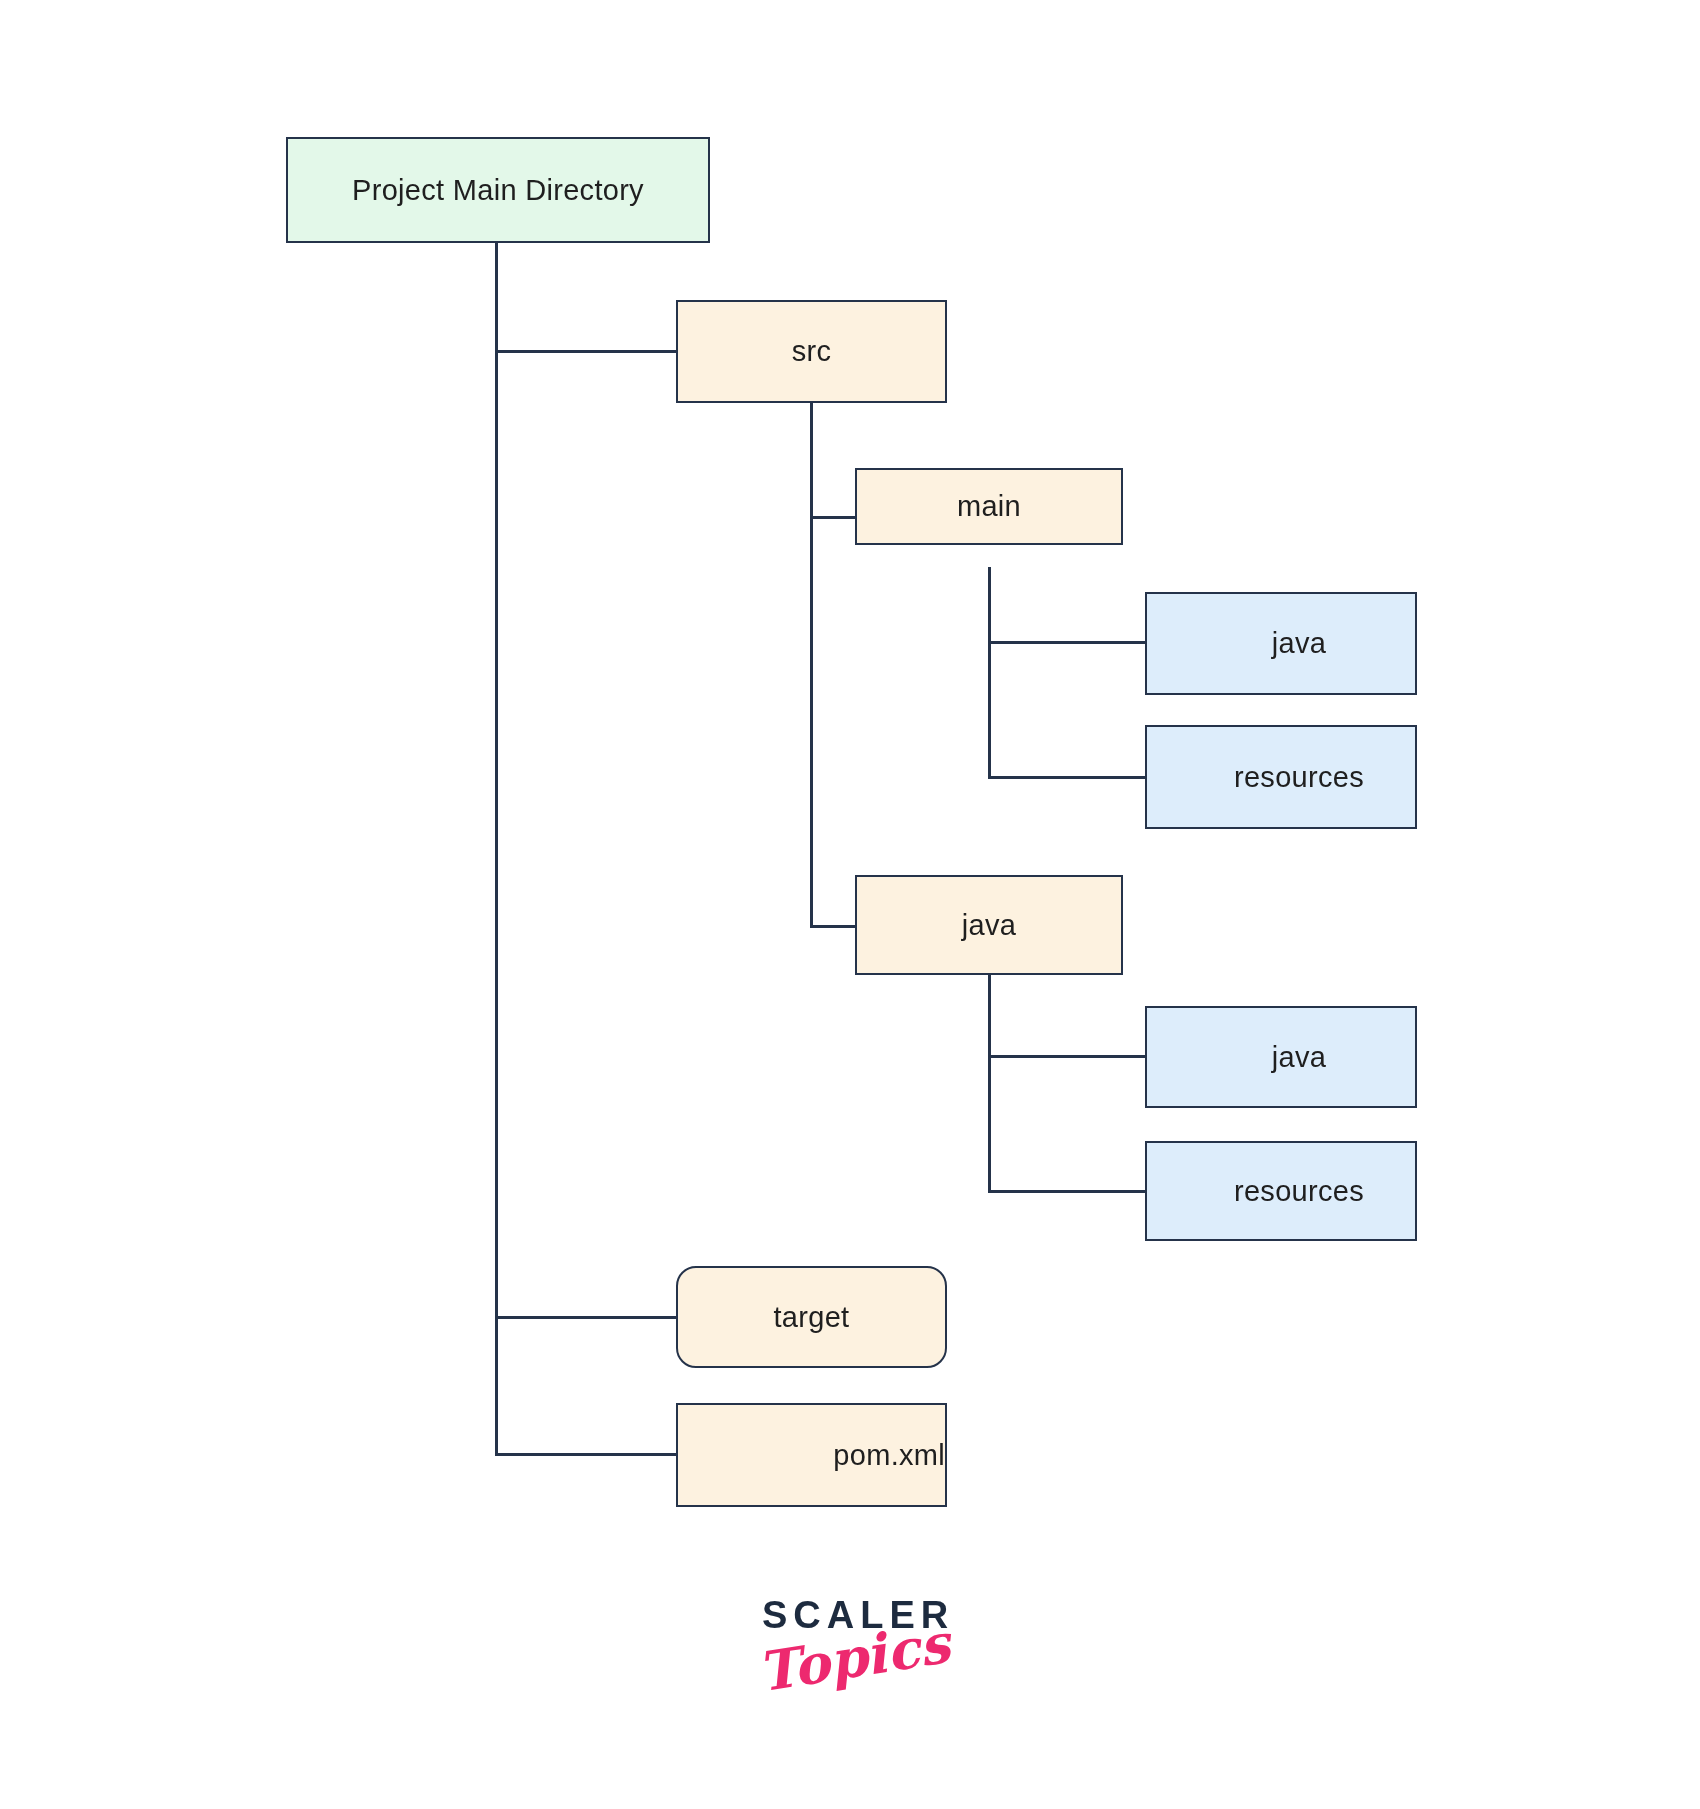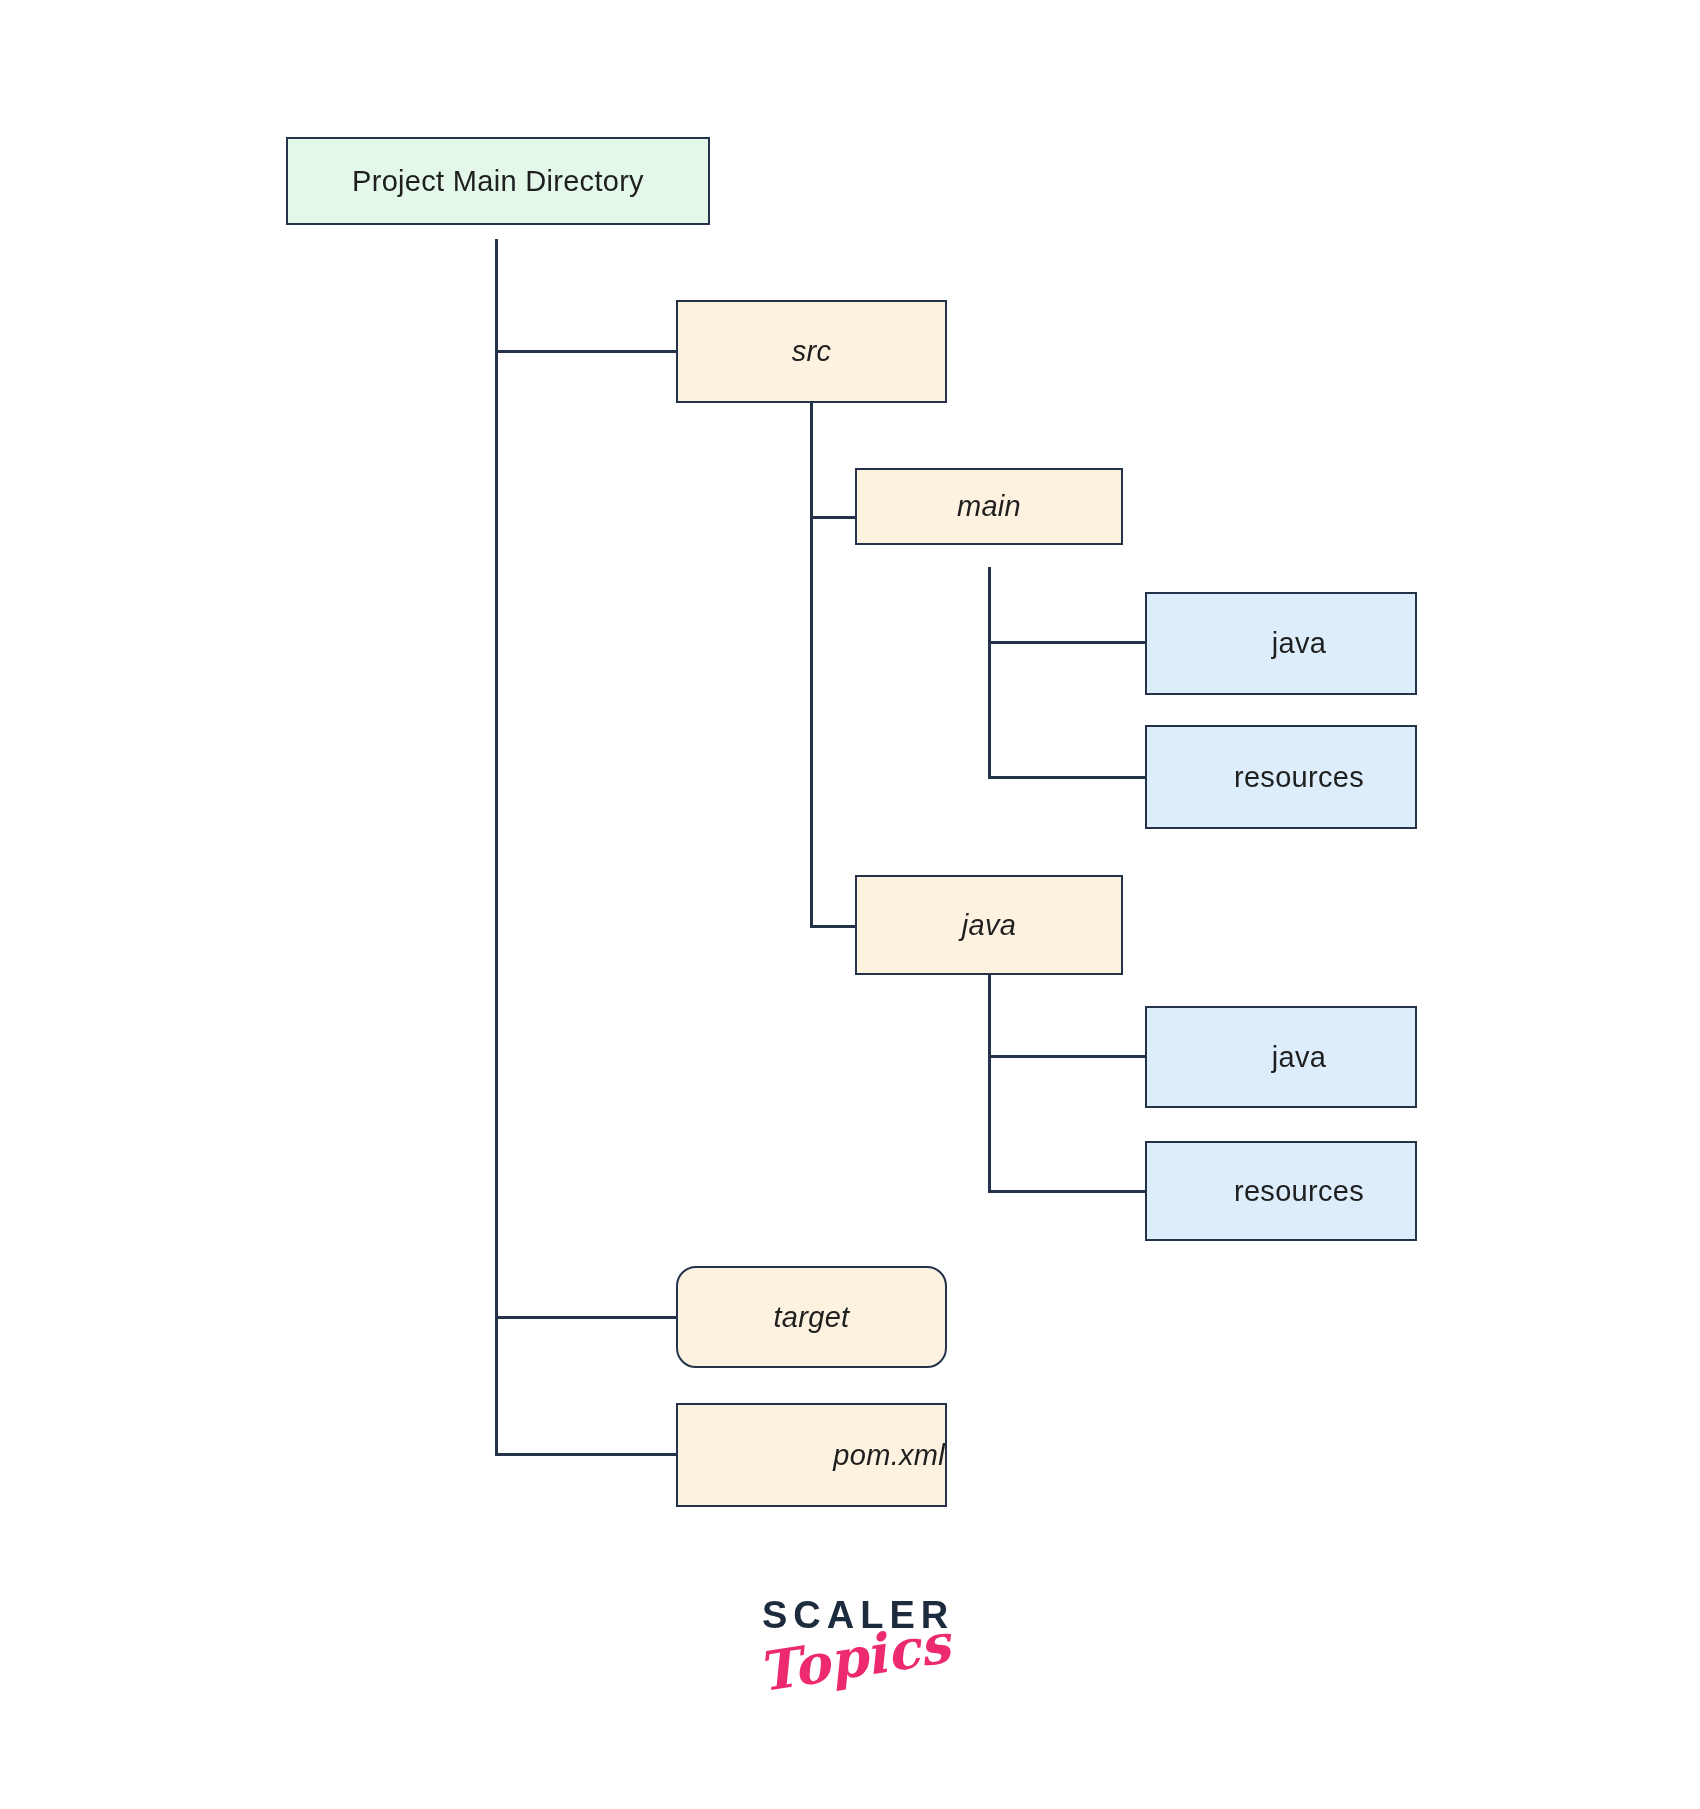--- a/index.html
+++ b/index.html
@@ -23,21 +23,21 @@
     align-items: center;
     justify-content: center;
   }
   .node-label {
     font-size: 29px;
     color: var(--label-text, #1f1f1f);
     letter-spacing: 0.3px;
     white-space: nowrap;
   }
   .node.root   { background: var(--root-fill, #e3f8e9); }
-  .node.folder { background: var(--folder-fill, #fdf2e0); font-style: italic; }
+  .node.folder { background: var(--folder-fill, #fdf2e0); }
   .node.leaf   { background: var(--leaf-fill, #ddedfb); padding-left: 36px; }
   .edge {
     position: absolute;
     background: var(--stroke, #25334a);
   }
   .edge.v { width: 2.5px; }
   .edge.h { height: 2.5px; }
   .logo {
     position: absolute;
     text-align: center;
@@ -76,21 +76,21 @@
   <div class="edge h" style="left:810px; top:925px; width:45px;"></div>
 
   <div class="edge v" style="left:988px; top:567px; height:211px;"></div>
   <div class="edge h" style="left:988px; top:641px; width:157px;"></div>
   <div class="edge h" style="left:988px; top:776px; width:157px;"></div>
 
   <div class="edge v" style="left:988px; top:975px; height:217px;"></div>
   <div class="edge h" style="left:988px; top:1055px; width:157px;"></div>
   <div class="edge h" style="left:988px; top:1190px; width:157px;"></div>
 
-  <div class="node root" style="left:286px; top:137px; width:424px; height:88px;">
+  <div class="node root" style="left:286px; top:137px; width:424px; height:106px;">
     <span class="node-label">Project Main Directory</span>
   </div>
 
   <div class="node folder" style="left:676px; top:300px; width:271px; height:103px;">
     <span class="node-label">src</span>
   </div>
 
   <div class="node folder" style="left:855px; top:468px; width:268px; height:77px;">
     <span class="node-label">main</span>
   </div>

